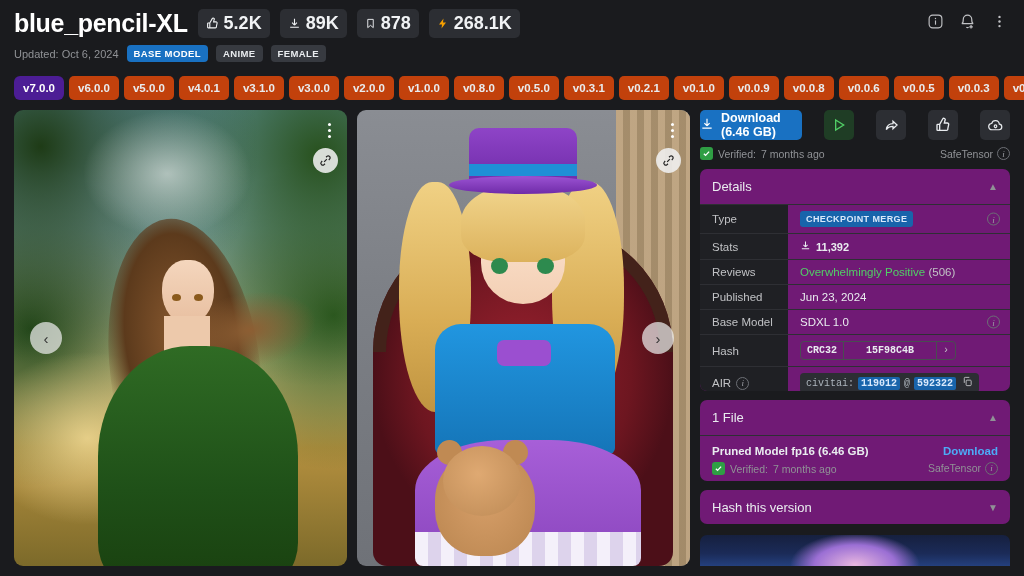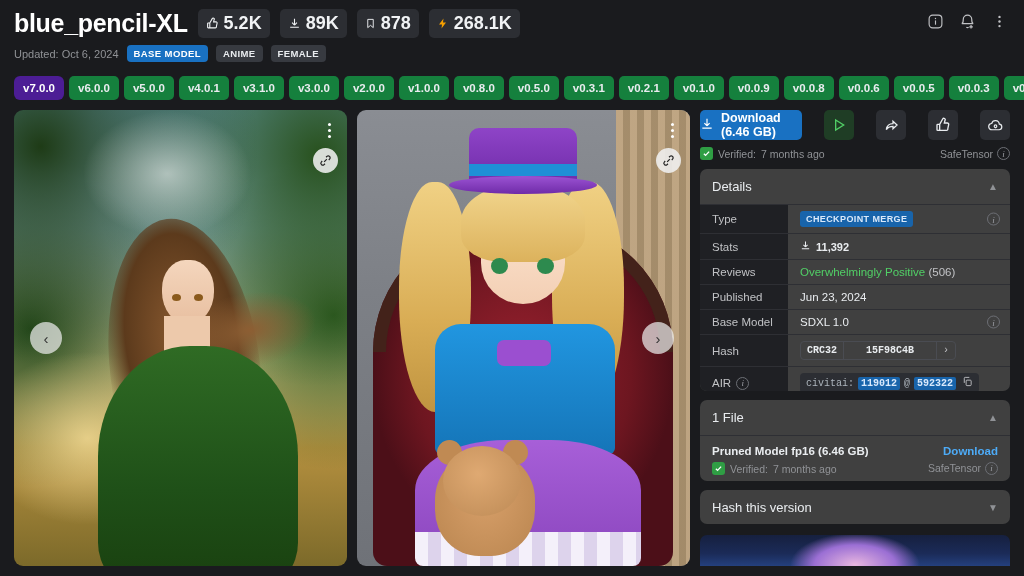--- a/index.html
+++ b/index.html
@@ -41,21 +41,21 @@
     display: flex; align-items: center; justify-content: center;
     color: #c1c2c5; cursor: pointer;
   }
 
   
   .versions {
     display: flex; gap: 5px; padding: 0 14px; margin-top: 14px;
     overflow: hidden;
   }
   .vtab {
-    background: #15803d; color: #e9ecef;
+    background: #c2410c; color: #e9ecef;
     font-size: 11.5px; font-weight: bold;
     padding: 6px 9px; border-radius: 5px; white-space: nowrap; cursor: pointer;
   }
   .vtab.active { background: #4c1d95; color: #fff; border-radius: 6px; }
 
   
   .main { display: flex; gap: 10px; padding: 10px 14px 0 14px; height: 466px; }
   .gallery { display: flex; gap: 10px; flex: 0 0 676px; }
 
   .card {
@@ -217,21 +217,21 @@
     font-size: 10.5px; color: #909296; margin-top: -2px;
   }
   .verified-left { display: flex; align-items: flex-end; gap: 5px; }
   .shield {
     width: 13px; height: 13px; border-radius: 3px; background: #2f9e44;
     display: flex; align-items: center; justify-content: center;
   }
   .verified-link { color: #909296; cursor: pointer; }
   .safetensor-right { display: flex; align-items: center; gap: 4px; }
 
-  .panel { background: #404040; border-radius: 7px; overflow: hidden; }
+  .panel { background: #701a75; border-radius: 7px; overflow: hidden; }
   .panel-head {
     display: flex; align-items: center; justify-content: space-between;
     padding: 10px 12px; font-size: 13px; color: #e9ecef; cursor: pointer;
   }
   .chev { color: #909296; font-size: 10px; }
 
   table.details { width: 100%; border-collapse: collapse; }
   table.details td {
     padding: 6px 12px; font-size: 11.5px; border-top: 1px solid #2e2f34;
     vertical-align: middle;

